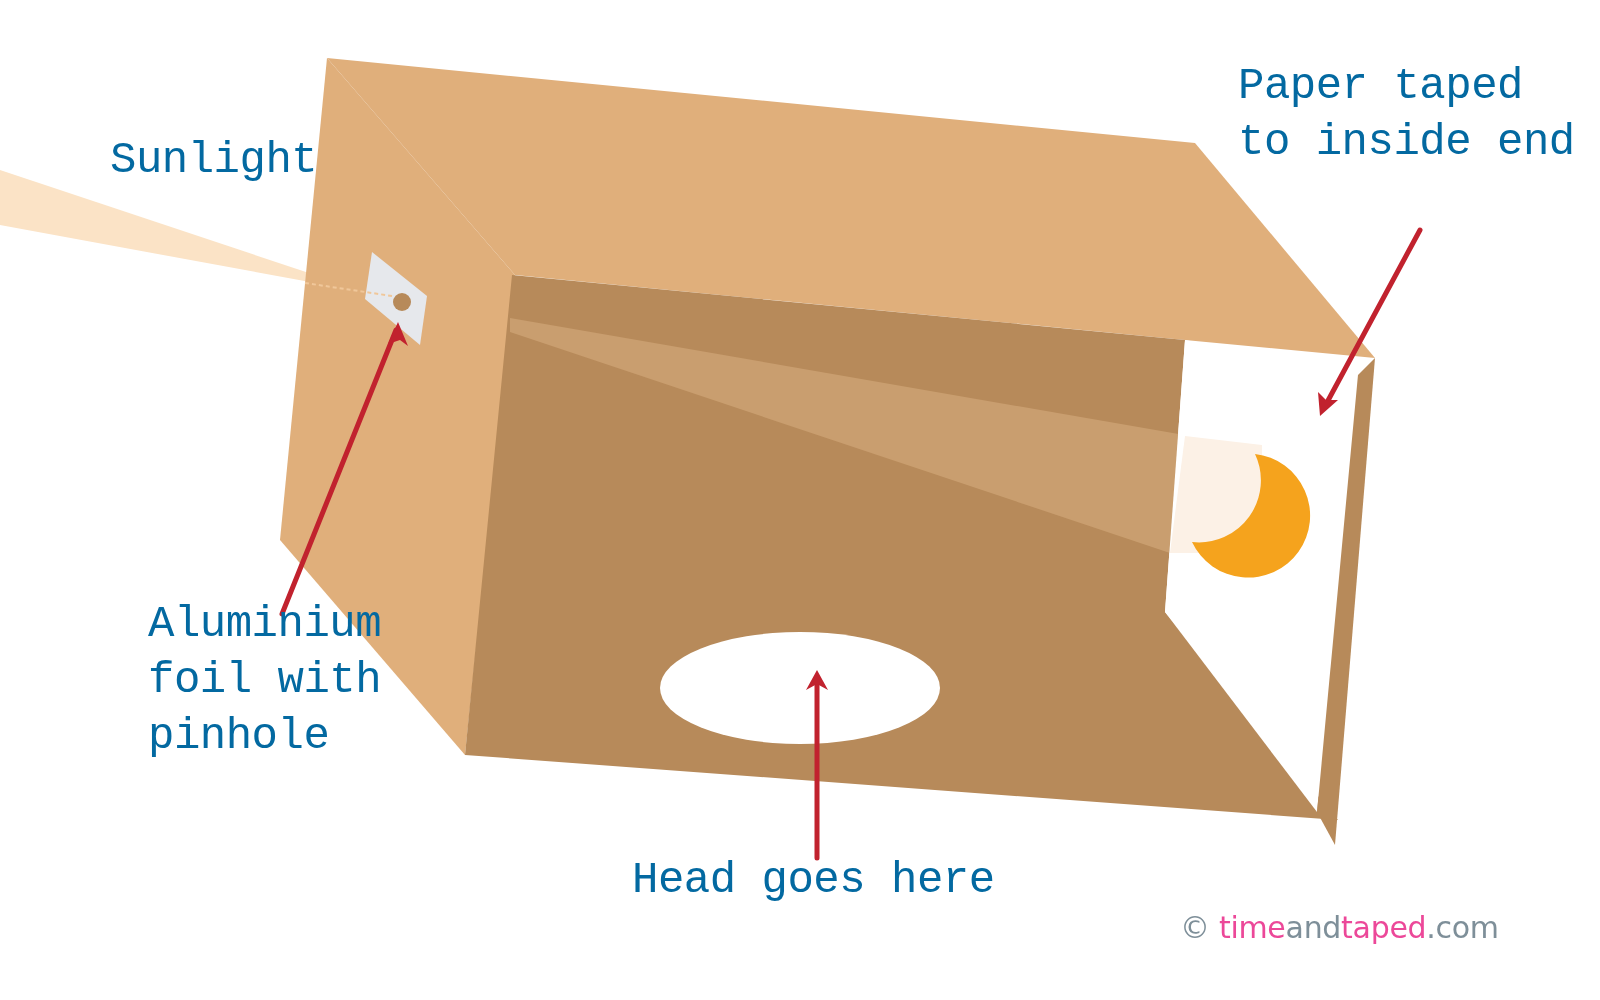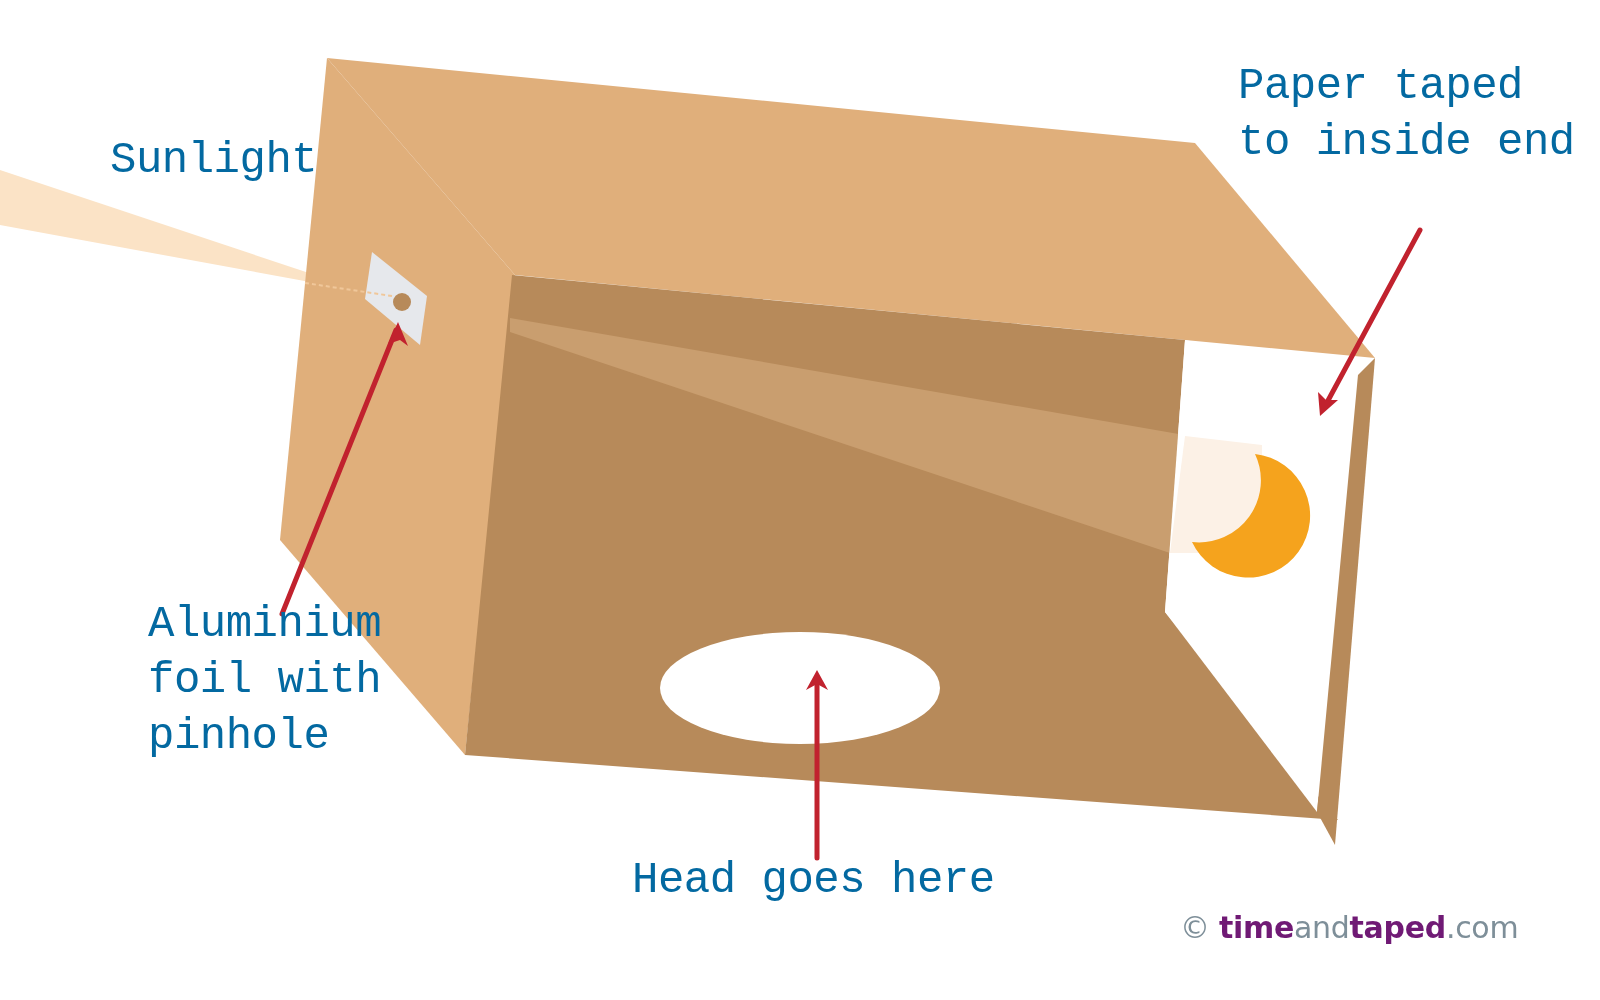--- a/index.html
+++ b/index.html
@@ -4,21 +4,21 @@
   <style>
     html, body { margin: 0; padding: 0; background: #ffffff; }
     body { width: 1600px; height: 1000px; position: relative; overflow: hidden; font-family: "Liberation Sans", "DejaVu Sans", sans-serif; }
     #diagram { position: absolute; left: 0; top: 0; width: 1600px; height: 1000px; }
     .label { position: absolute; color: #0369a1; font-size: 44px; line-height: 56px; font-family: Liberation Mono, monospace; letter-spacing: -0.5px; white-space: pre; }
     #label-sunlight { left: 110px; top: 132px; }
     #label-paper { left: 1238px; top: 58px; }
     #label-foil { left: 114px; top: 596px; margin-left: 34px; }
     #label-head { left: 632px; top: 852px; }
     #credit { position: absolute; left: 1180px; top: 910px; font-size: 30px; font-family: "DejaVu Sans", "Liberation Sans", sans-serif; color: #5a6770; letter-spacing: -0.3px; }
-    #credit .dark { color: #701a75; font-weight: bold; }
+    #credit .dark { color: #ec4899; }
     #credit .light { color: #7e8f99; }
   </style>
 </head>
 <body>
 
 <svg id="diagram" viewBox="0 0 1600 1000" xmlns="http://www.w3.org/2000/svg">
 
   <polygon points="0,170 0,225 310,282 318,276" fill="#FBE3C6"></polygon>
 
   <polygon points="327,58 515,275 465,755 280,540" fill="#E0AF7B"></polygon>

